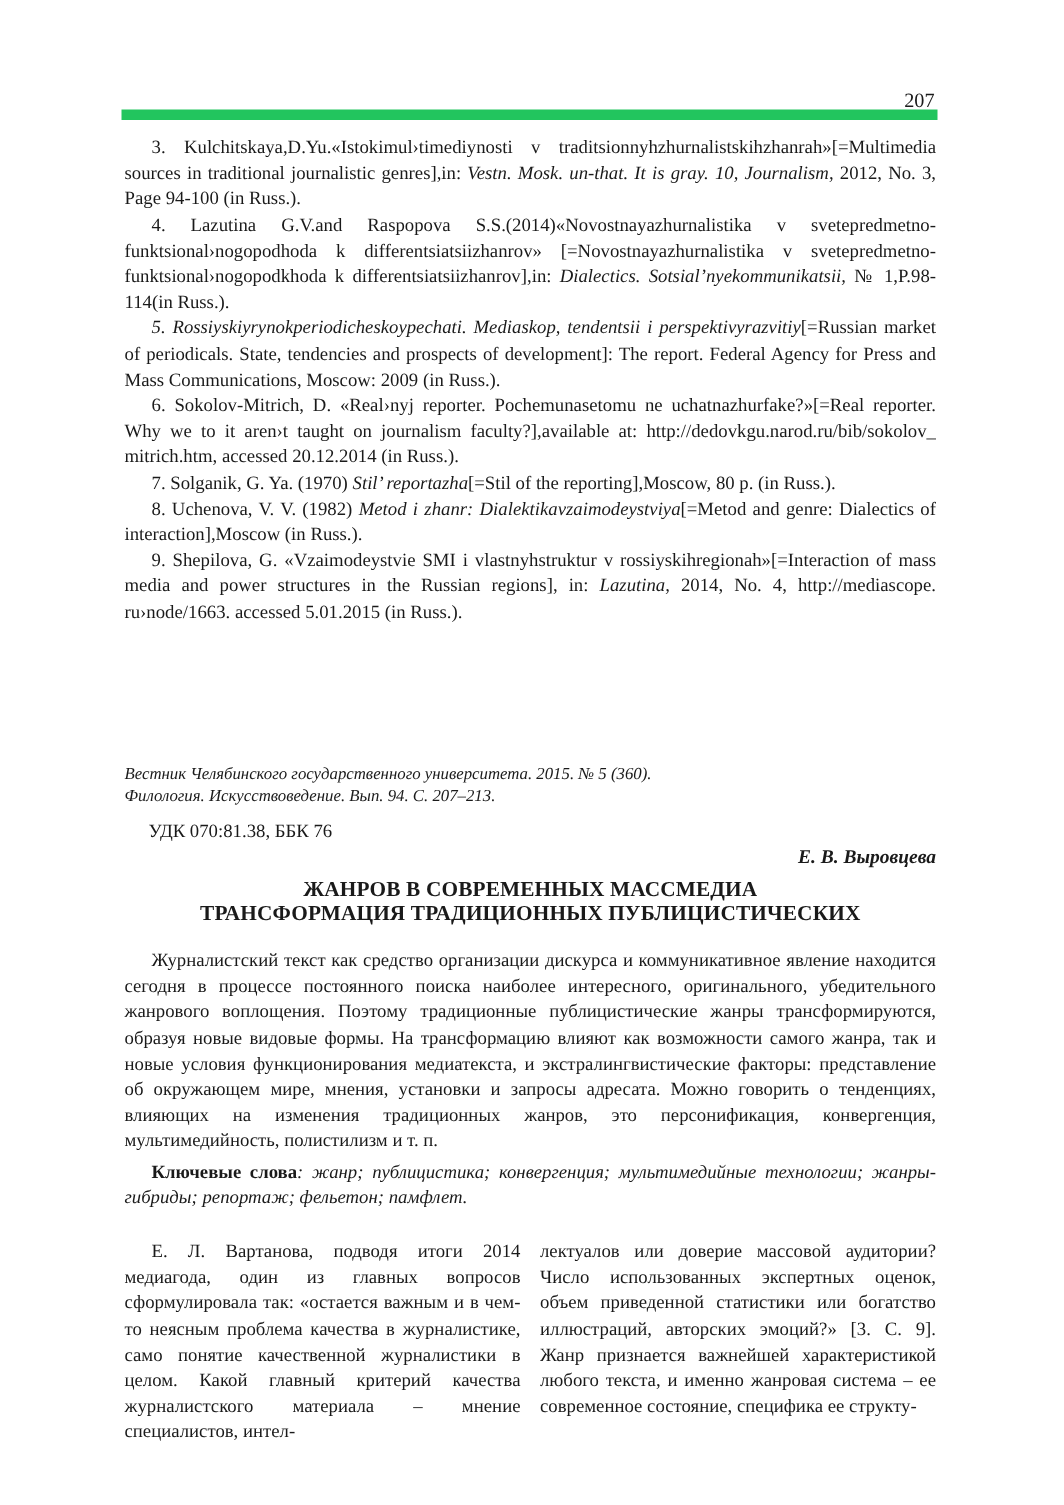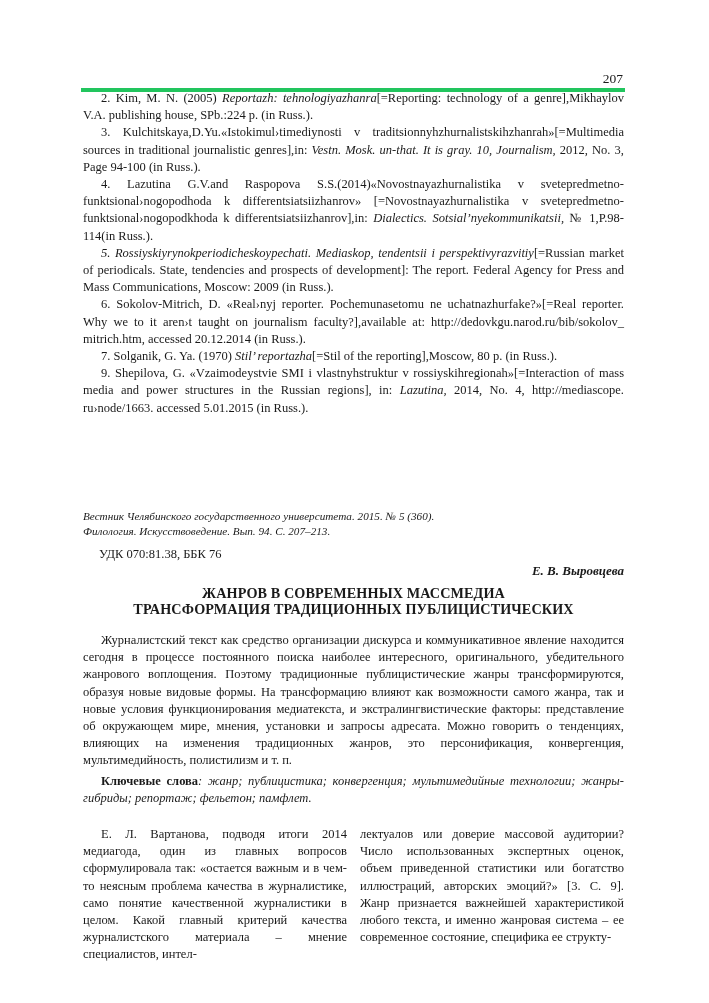--- a/index.html
+++ b/index.html
@@ -1,19 +1,19 @@
 <!DOCTYPE html>
 <html><head>
 <meta charset="utf-8">
 <style>
   * { margin: 0; padding: 0; box-sizing: border-box; }
   html, body { width: 709px; height: 1003px; background: #ffffff; overflow: hidden; }
   body { position: relative; font-family: "Liberation Serif", serif; color: #1a1a1a; }
 
-  .page-header { position: absolute; left: 81px; top: 70px; width: 544px; height: 22px; border-bottom: 4px solid #22c55e; }
+  .page-header { position: absolute; left: 81px; top: 58px; width: 544px; height: 22px; border-bottom: 7px solid #22c55e; }
   .page-number { position: absolute; right: 2px; top: 0px; font-size: 13.5px; line-height: 18px; }
 
   .refs { position: absolute; left: 83px; top: 90px; width: 541px; font-size: 12.5px; line-height: 17.2px; text-align: justify; }
   .ref { text-indent: 18px; }
   .ref i { font-style: italic; }
 
   .journal-info { position: absolute; left: 83px; top: 509px; width: 541px; font-size: 11.2px; line-height: 15px; font-style: italic; }
   .udk { position: absolute; left: 99px; top: 546px; font-size: 12.5px; line-height: 16px; }
   .author { position: absolute; right: 85px; top: 562px; font-size: 13px; line-height: 17px; font-weight: bold; font-style: italic; }
 
@@ -30,26 +30,26 @@
   .col-right { left: 360px; }
 </style>
 </head>
 <body>
 
 <div class="page-header">
   <span class="page-number">207</span>
 </div>
 
 <div class="refs" id="refs">
-    <div class="ref"><span>2.</span><span> Kim, M. N. (2005) </span><i>Reportazh: tehnologiyazhanra</i><span>[=Reporting: technology of a genre],Mikhaylov V.A. publishing house, SPb.:224 p. (in Russ.).</span></div>
     <div class="ref"><span>3.</span><span> Kulchitskaya,D.Yu.«Istokimul›timediynosti v traditsionnyhzhurnalistskihzhanrah»[=Multimedia sources in traditional journalistic genres],in: </span><i>Vestn. Mosk. un-that. It is gray. 10, Journalism,</i><span> 2012, No. 3, Page 94-100 (in Russ.).</span></div>
     <div class="ref"><span>4.</span><span> Lazutina G.V.and Raspopova S.S.(2014)«Novostnayazhurnalistika v svetepredmetno-funktsional›nogopodhoda k differentsiatsiizhanrov» [=Novostnayazhurnalistika v svetepredmetno-funktsional›nogopodkhoda k differentsiatsiizhanrov],in: </span><i>Dialectics. Sotsial’nyekommunikatsii,</i><span> № 1,P.98-114(in Russ.).</span></div>
     <div class="ref"><i>5.</i><span> </span><i>Rossiyskiyrynokperiodicheskoypechati. Mediaskop, tendentsii i perspektivyrazvitiy</i><span>[=Russian market of periodicals. State, tendencies and prospects of development]: The report.  Federal Agency for Press and Mass Communications, Moscow: 2009 (in Russ.).</span></div>
     <div class="ref"><span>6.</span><span> Sokolov-Mitrich, D. «Real›nyj reporter. Pochemunasetomu ne uchatnazhurfake?»[=Real reporter. Why we to it aren›t taught on journalism faculty?],available at: http://dedovkgu.narod.ru/bib/sokolov_ mitrich.htm, accessed 20.12.2014 (in Russ.).</span></div>
     <div class="ref"><span>7.</span><span> Solganik, G. Ya. (1970) </span><i>Stil’ reportazha</i><span>[=Stil of the reporting],Moscow, 80 p. (in Russ.).</span></div>
+    <div class="ref"><span>8.</span><span> Uchenova, V. V. (1982) </span><i>Metod i zhanr: Dialektikavzaimodeystviya</i><span>[=Metod and genre: Dialectics of interaction],Moscow (in Russ.).</span></div>
     <div class="ref"><span>9.</span><span> Shepilova, G. «Vzaimodeystvie SMI i vlastnyhstruktur v rossiyskihregionah»[=Interaction of mass media and power structures in the Russian regions], in: </span><i>Lazutina,</i><span> 2014, No. 4, http://mediascope. ru›node/1663. accessed 5.01.2015 (in Russ.).</span></div>
   </div>
 
 <div class="journal-info">
   <div>Вестник Челябинского государственного университета. 2015. № 5 (360).</div>
   <div>Филология. Искусствоведение. Вып. 94. С. 207–213.</div>
 </div>
 
 <div class="udk">УДК 070:81.38, ББК 76</div>
 

